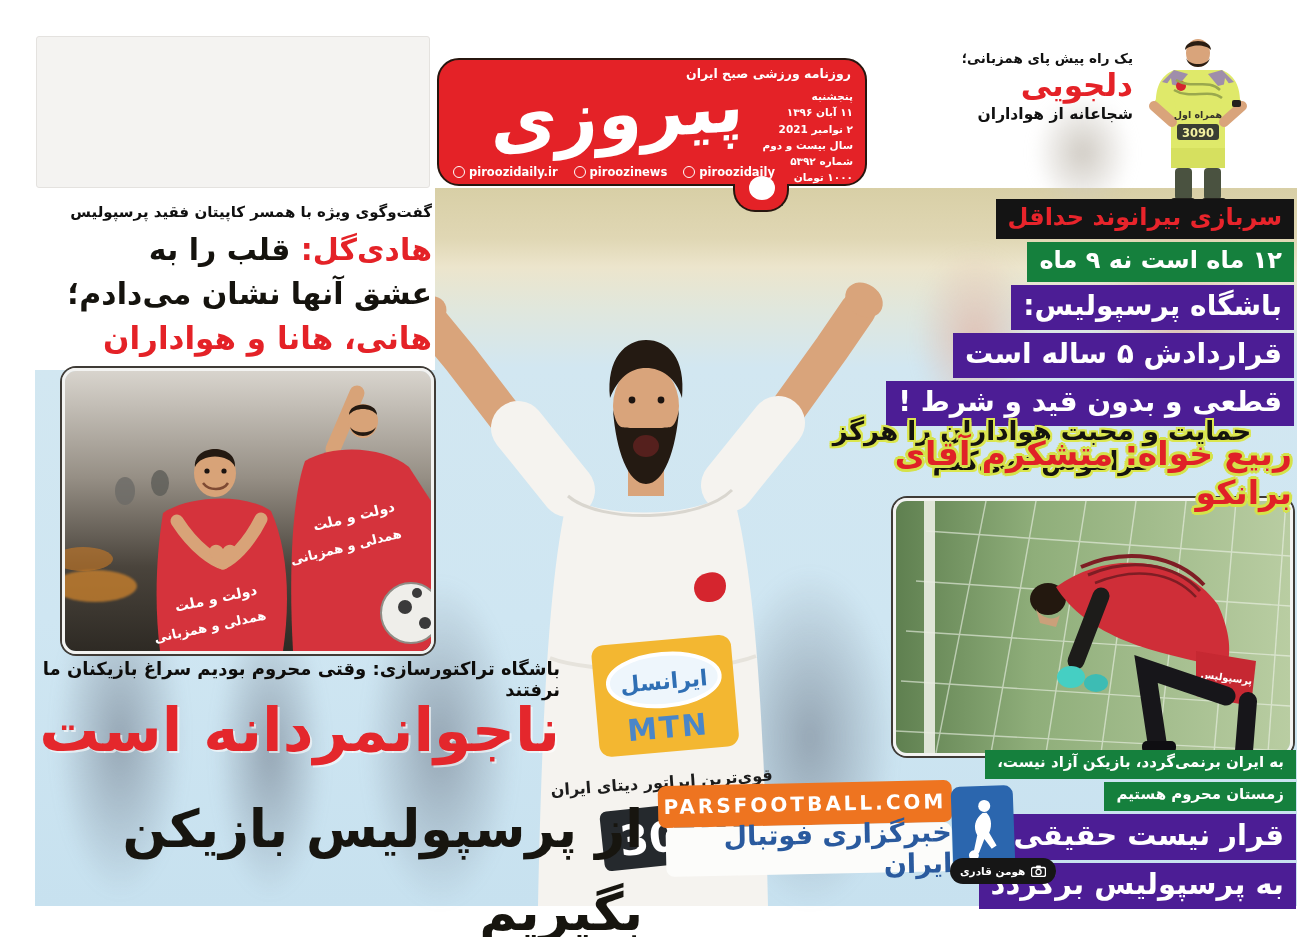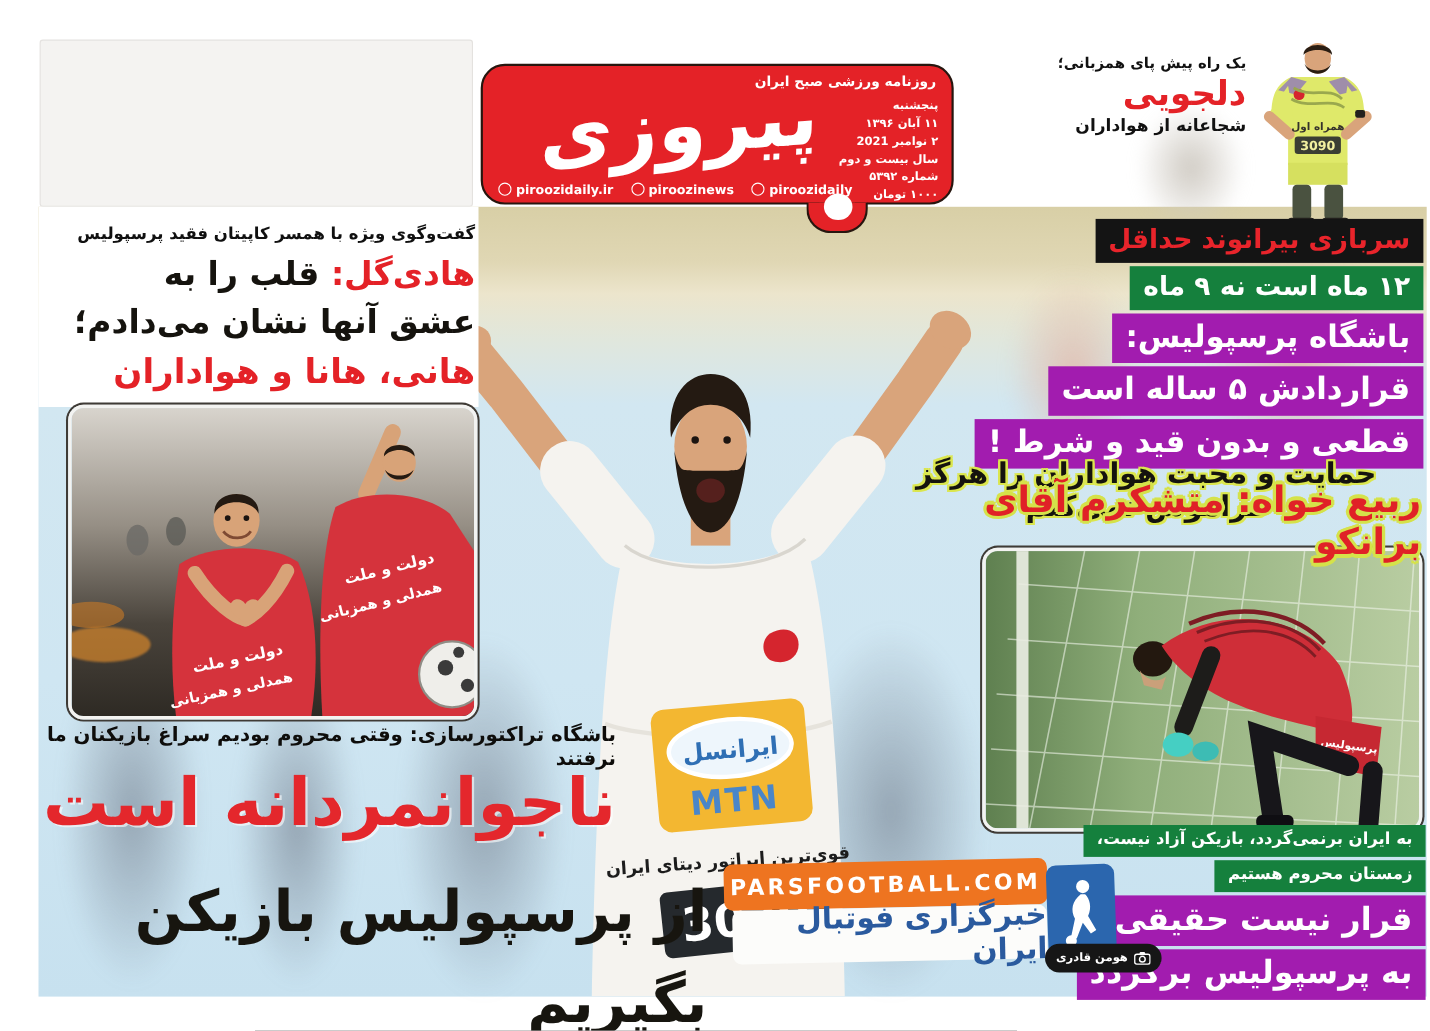--- a/index.html
+++ b/index.html
@@ -35,21 +35,21 @@
   
   #tr-text{left:905px;top:50px;width:228px;text-align:right;direction:rtl;z-index:3;}
   #tr-text .kicker{font-size:13.5px;font-weight:bold;color:#111;}
   #tr-text .big{font-size:31px;font-weight:bold;color:#e42227;line-height:1.25;}
   #tr-text .sub{font-size:15.5px;font-weight:bold;color:#111;}
   
   .stack{display:flex;flex-direction:column;align-items:flex-end;gap:3px;z-index:6;}
   .box{display:inline-block;padding:3px 12px 7px;font-weight:bold;white-space:nowrap;direction:rtl;line-height:1.25;}
   .box.blk{background:#15803d;color:#fff;}
   .box.blk-red{background:#141414;color:#e8242b;}
-  .box.red{background:#a21caf;color:#fff;}
+  .box.red{background:#4c1d95;color:#fff;}
   .fs24{font-size:24px;} .fs28{font-size:28px;} .fs19{font-size:15px;} .fs29{font-size:29px;}
   
   .glow-blk{color:#15130e;font-weight:bold;
     text-shadow:-2px -2px 0 #dbe64e,2px -2px 0 #dbe64e,-2px 2px 0 #dbe64e,2px 2px 0 #dbe64e,-2px 0 0 #dbe64e,2px 0 0 #dbe64e,0 -2px 0 #dbe64e,0 2px 0 #dbe64e;}
   .glow-red{color:#e02127;font-weight:bold;
     text-shadow:-2px -2px 0 #d5e24a,2px -2px 0 #d5e24a,-2px 2px 0 #d5e24a,2px 2px 0 #d5e24a,-3px 0 0 #d5e24a,3px 0 0 #d5e24a,0 -3px 0 #d5e24a,0 3px 0 #d5e24a;}
   
   #white-patch{left:35px;top:188px;width:400px;height:182px;background:#fff;z-index:1;}
   #lc-text{left:40px;top:203px;width:392px;text-align:right;direction:rtl;z-index:2;}
   #lc-text .kicker{font-size:15px;font-weight:bold;color:#101010;margin-bottom:7px;}

